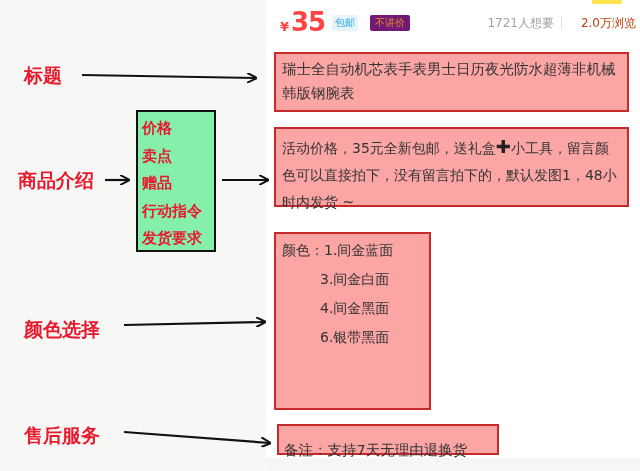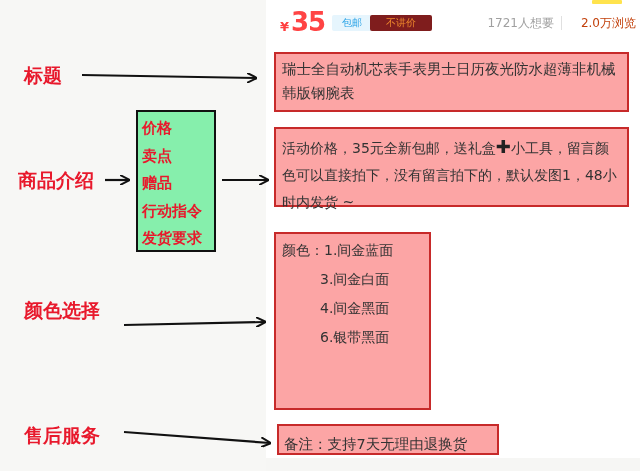--- a/index.html
+++ b/index.html
@@ -5,44 +5,44 @@
   * { box-sizing: border-box; margin: 0; padding: 0; }
   html, body { width: 640px; height: 471px; overflow: hidden; }
   body { background: #f7f7f5; font-family: "DejaVu Sans", "Liberation Sans", sans-serif; position: relative; }
 
   .phone { position: absolute; left: 266px; top: 0; width: 374px; height: 471px; background: #ffffff; }
   .phone-bottom { position: absolute; left: 266px; top: 458px; width: 374px; height: 13px; background: #f6f6f4; }
 
   .price-bar { position: absolute; left: 276px; top: 8px; width: 364px; height: 28px; }
   .yen { position: absolute; left: 4px; top: 11px; font-size: 13px; color: #ff4040; font-weight: bold; }
   .price { position: absolute; left: 15px; top: -1px; font-size: 26px; color: #ff4444; font-weight: bold; letter-spacing: -1px; }
-  .tag-free { position: absolute; left: 56px; top: 7px; font-size: 10px; color: #2aa3e6; background: #e6f5fd; padding: 1px 10px; border-radius: 2px; }
-  .tag-fixed { position: absolute; left: 94px; top: 7px; font-size: 10px; color: #f08a2c; background: #7f1d1d; padding: 1px 16px; border-radius: 2px; }
+  .tag-free { position: absolute; left: 56px; top: 7px; font-size: 10px; color: #2aa3e6; background: #e6f5fd; padding: 1px 3px; border-radius: 2px; }
+  .tag-fixed { position: absolute; left: 94px; top: 7px; font-size: 10px; color: #f08a2c; background: #701a75; padding: 1px 5px; border-radius: 2px; }
   .wants { position: absolute; right: 86px; top: 7px; font-size: 12px; color: #a0a0a0; }
   .sep { position: absolute; right: 78px; top: 8px; width: 1px; height: 14px; background: #e0e0e0; }
   .views { position: absolute; right: 4px; top: 7px; font-size: 12px; color: #c2410c; }
   .top-badge { position: absolute; left: 592px; top: 0; width: 30px; height: 4px; background: #ffe34d; border-radius: 1px; }
 
   .box { position: absolute; border: 2px solid #c72a2a; background: #fca5a5; }
   .box .txt { color: #333; font-size: 14.5px; line-height: 24px; }
 
   .title-box { left: 274px; top: 52px; width: 355px; height: 60px; padding: 3px 6px; }
   .intro-box { left: 274px; top: 127px; width: 355px; height: 80px; padding: 4px 6px; }
   .intro-box .txt { line-height: 27px; font-size: 14px; }
   .plus { display: inline-block; font-weight: bold; font-size: 18px; color: #222; }
   .color-box { left: 274px; top: 232px; width: 157px; height: 178px; padding: 2px 6px; }
   .color-box .txt { line-height: 29px; font-size: 14px; }
   .color-opt { padding-left: 38px; }
-  .after-box { left: 277px; top: 424px; width: 222px; height: 31px; padding: 6px 5px; }
+  .after-box { left: 277px; top: 424px; width: 222px; height: 31px; padding: 12px 5px; }
   .after-box .txt { font-size: 14.5px; line-height: 24px; }
 
   .label { position: absolute; color: #e8192c; font-size: 19px; font-weight: bold; }
   .lbl-title { left: 24px; top: 63px; font-family: Liberation Mono, monospace; }
   .lbl-intro { left: 18px; top: 168px; }
-  .lbl-color { left: 24px; top: 298px; }
+  .lbl-color { left: 24px; top: 317px; }
   .lbl-after { left: 24px; top: 423px; }
 
   .keybox { position: absolute; left: 136px; top: 110px; width: 80px; height: 142px; border: 2px solid #111; background: #86efac; padding: 3px 0 0 4px; }
   .keybox .k { color: #e8192c; font-size: 15px; font-weight: bold; line-height: 27.5px; white-space: nowrap; }
 
   svg.arrows { position: absolute; left: 0; top: 0; width: 640px; height: 471px; pointer-events: none; }
 </style>
 </head>
 <body>
 

